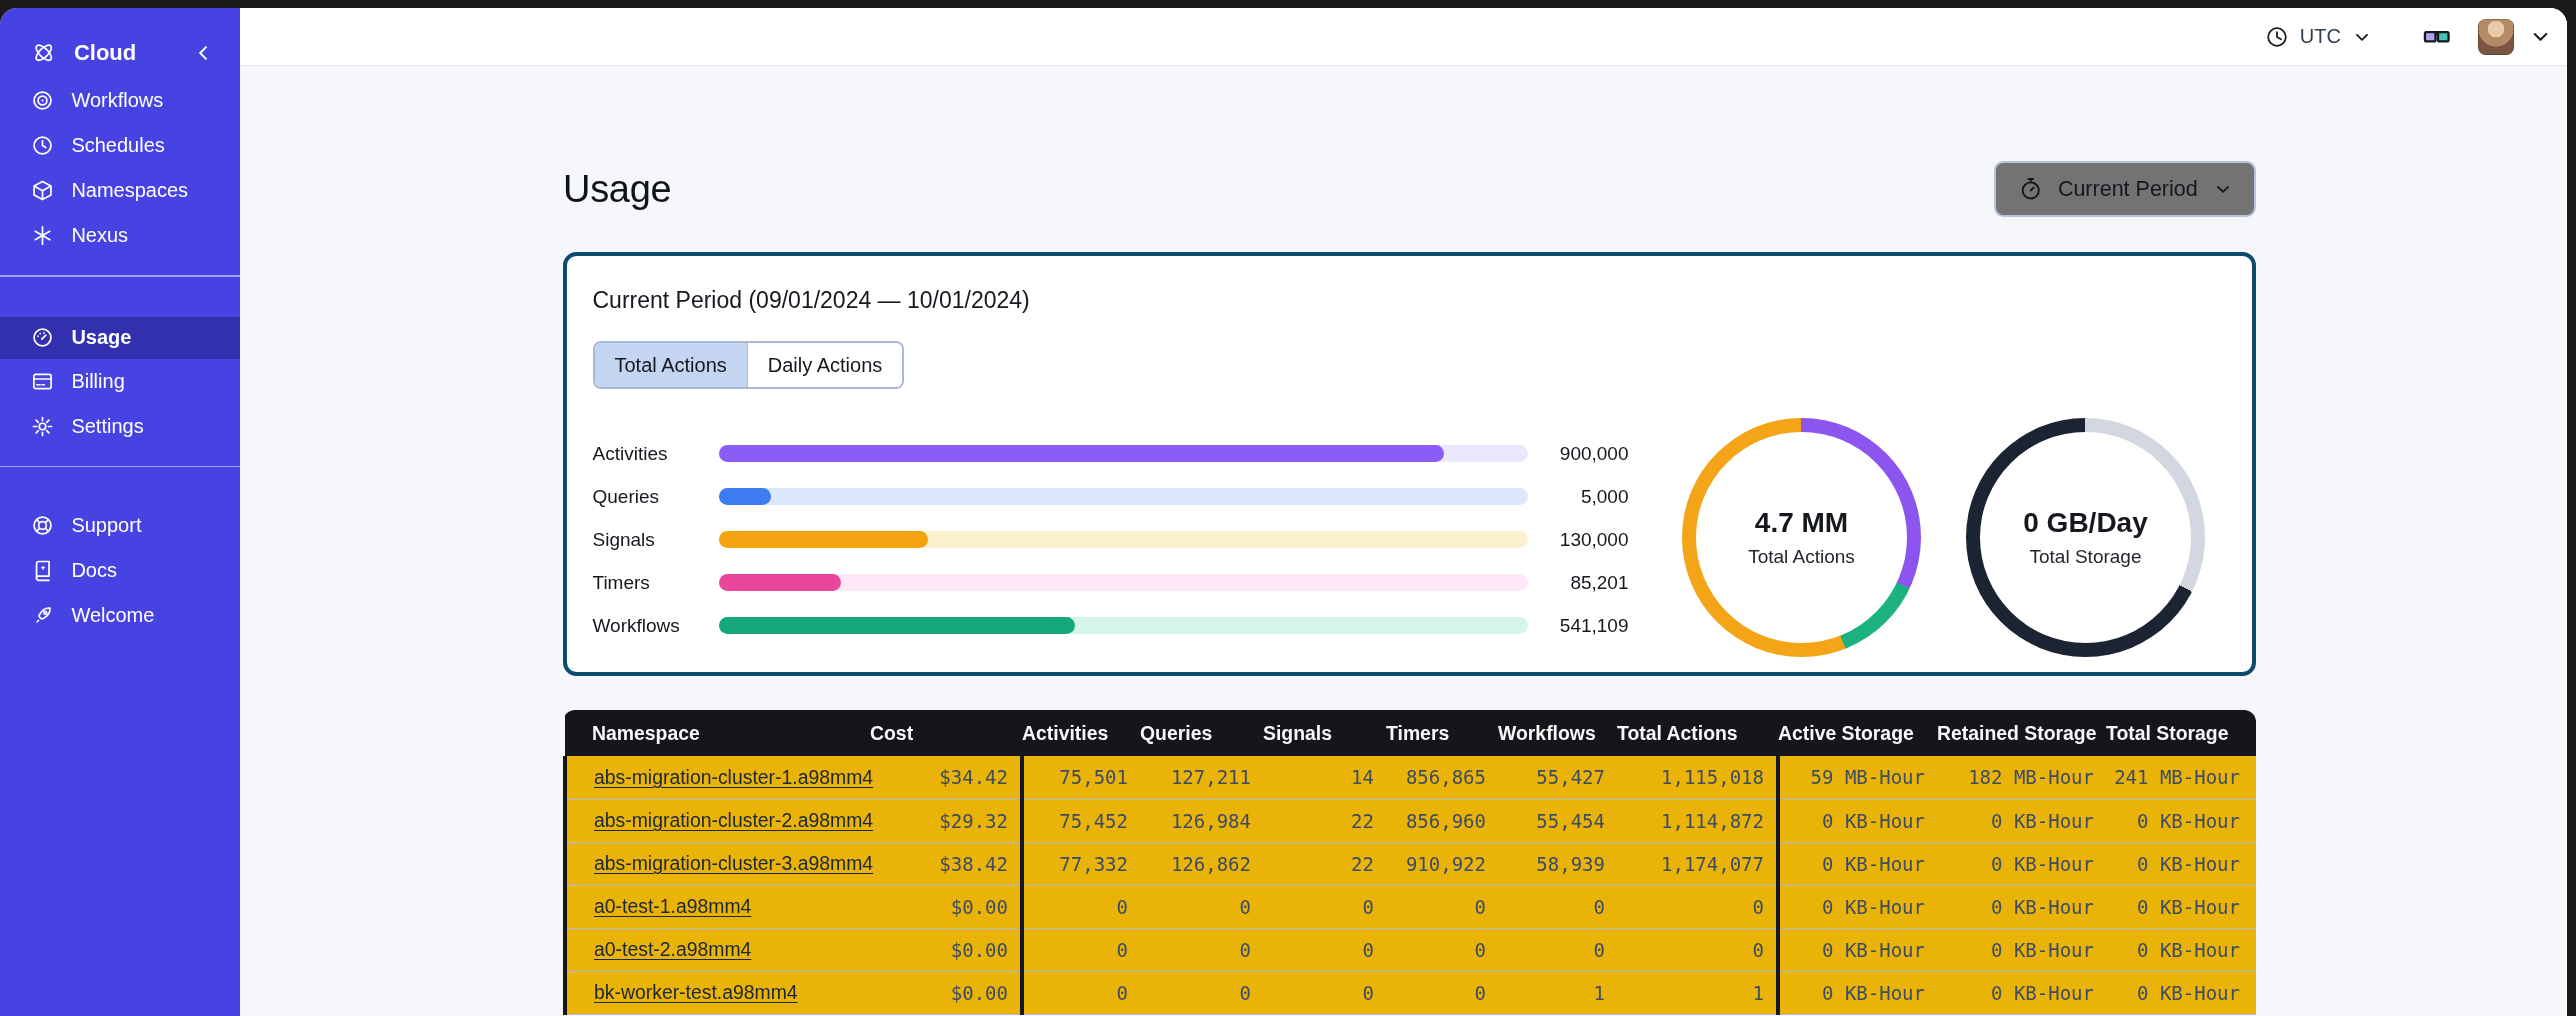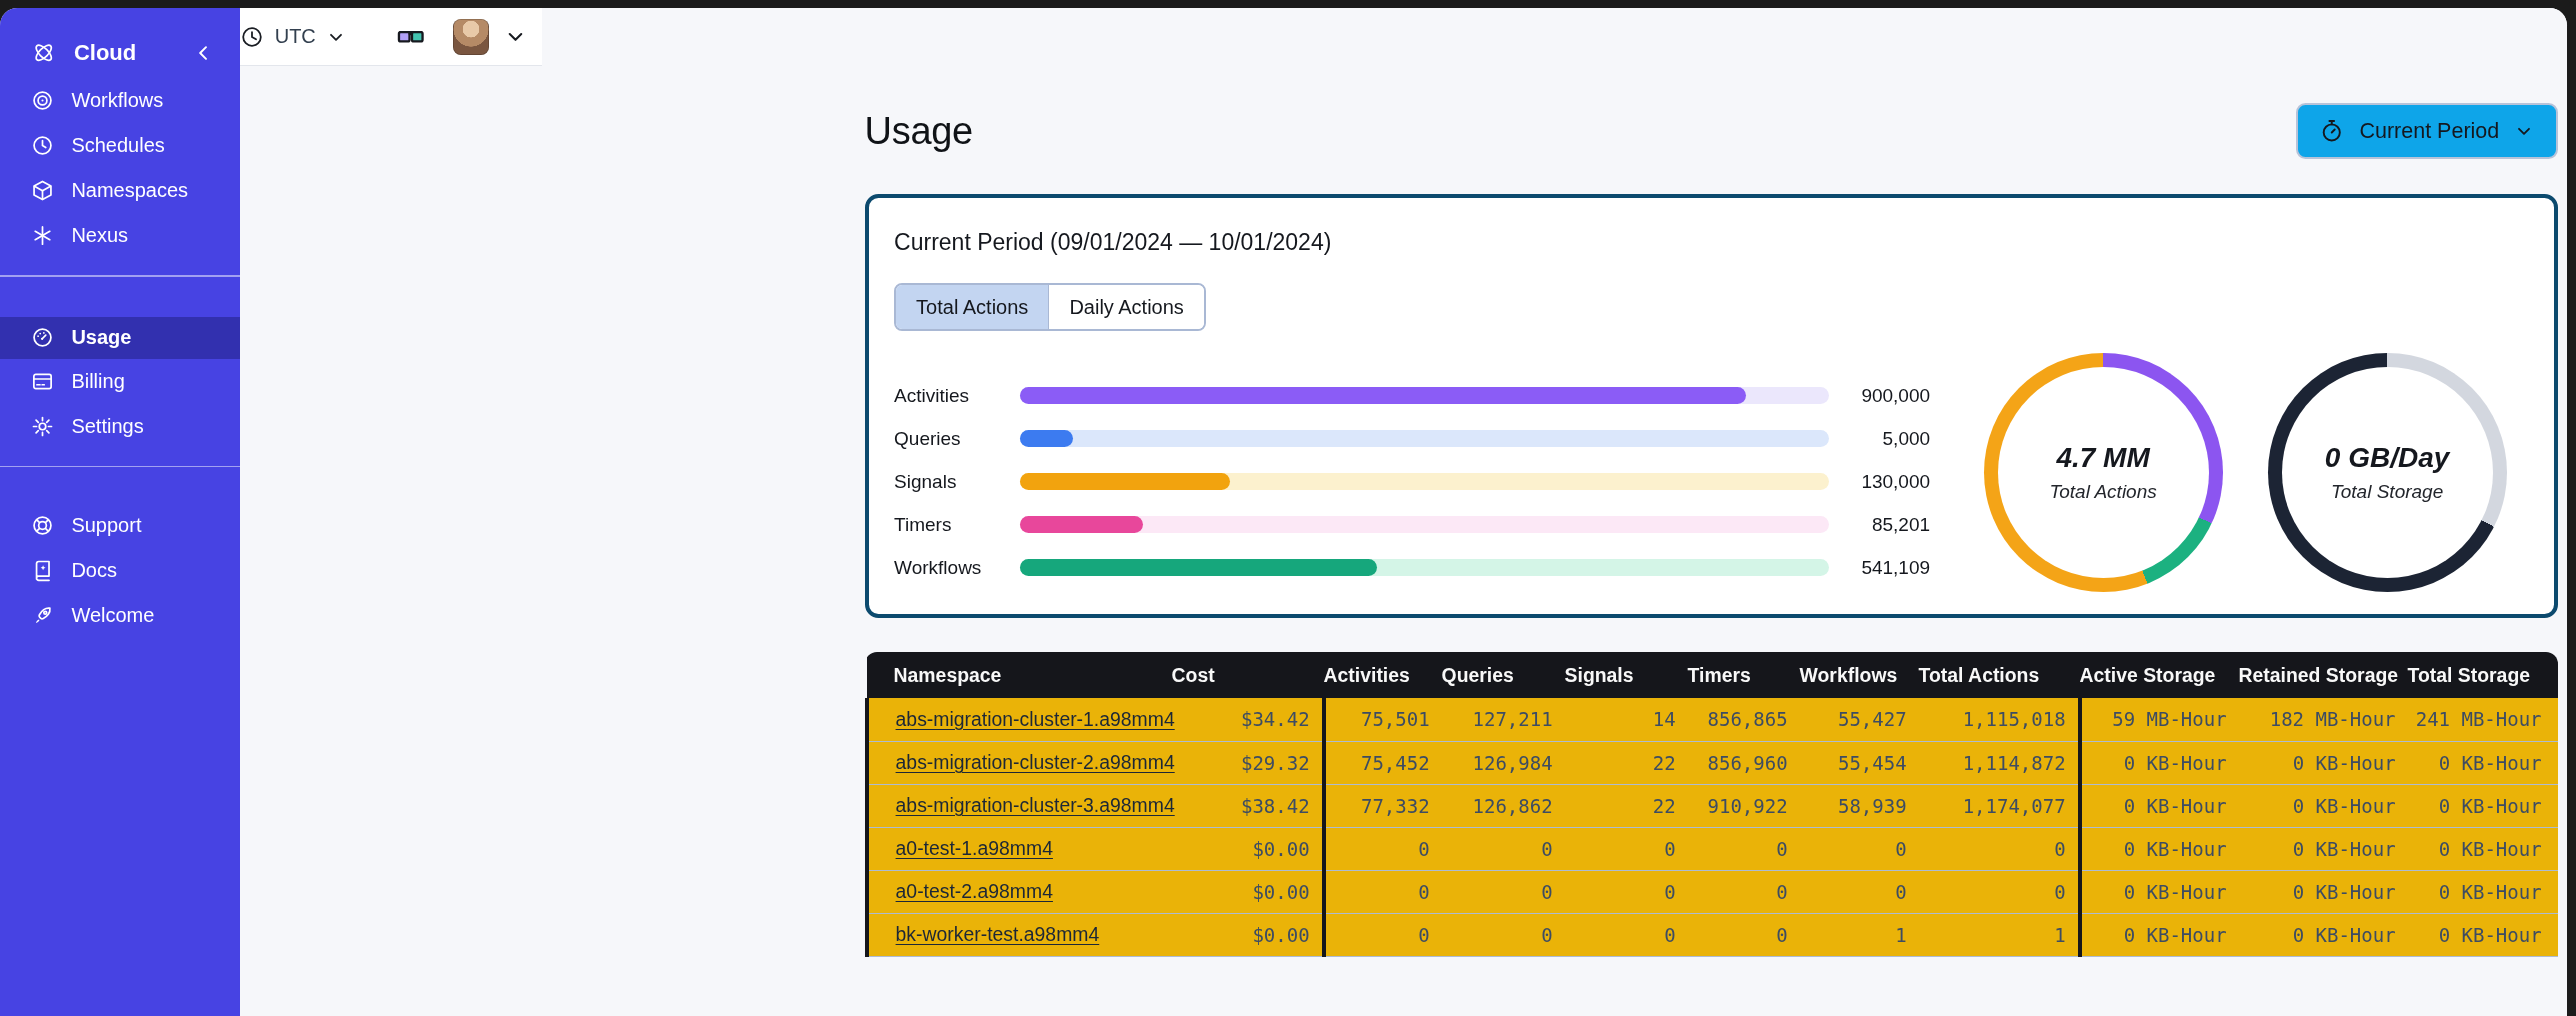--- a/index.html
+++ b/index.html
@@ -15,52 +15,52 @@
   .sb-collapse{position:absolute;right:25.5px;top:50%;transform:translateY(-50%);cursor:pointer;}
   .sb-item{display:flex;align-items:center;gap:17.4px;padding-left:31px;height:45px;font-size:20px;cursor:pointer;}
   .sb-item.active{background:rgba(5,8,66,0.32);height:42px;font-weight:600;}
   .sb-icon{width:23px;height:23px;flex:none;}
   .sb-head .sb-icon{width:25.5px;height:25.5px;}
   .sb-divider{height:1.3px;background:rgba(255,255,255,0.5);flex:none;}
   .dv1{margin:17.4px 0 40px 0;}
   .dv2{margin:17.4px 0 36px 0;}
 
   
-  .main{flex:1;display:flex;flex-direction:row;min-width:0;background:#F6F7FA;}
+  .main{flex:1;display:flex;flex-direction:column;min-width:0;background:#F6F7FA;}
   .topbar{height:57px;flex:none;background:#fff;border-bottom:1.3px solid #E3E6EC;display:flex;align-items:center;justify-content:flex-end;padding-right:14.8px;}
   .tz{display:flex;align-items:center;gap:10.7px;font-size:20px;color:#33404F;cursor:pointer;}
   .glasses-btn{margin-left:50px;cursor:pointer;}
   .avatar{margin-left:27px;width:36px;height:36px;border-radius:8px;flex:none;cursor:pointer;
           background:radial-gradient(circle at 50% 28%,#e8c9a8 0 26%,#b58a66 27% 55%,#7a5640 56% 100%);
           box-shadow:inset 0 0 0 0.7px rgba(0,0,0,.25);}
   .user-caret{margin-left:14.8px;cursor:pointer;}
 
   .content{flex:1;position:relative;}
   .inner{width:1693px;margin-left:323px;}
 
   .page-head{margin-top:95px;display:flex;align-items:center;justify-content:space-between;}
   .page-title{margin:0;font-size:38px;font-weight:500;color:#101317;letter-spacing:-0.3px;}
-  .period-btn{height:56px;box-sizing:border-box;border:2px solid #B7C3D9;border-radius:9.4px;background:#0ea5e9;display:flex;align-items:center;gap:14.8px;padding:0 21.5px;font-size:21.5px;color:#15181E;cursor:pointer;font-family:"Liberation Sans",sans-serif;}
+  .period-btn{height:56px;box-sizing:border-box;border:2px solid #B7C3D9;border-radius:9.4px;background:#737373;display:flex;align-items:center;gap:14.8px;padding:0 21.5px;font-size:21.5px;color:#15181E;cursor:pointer;font-family:"Liberation Sans",sans-serif;}
 
   
   .card{margin-top:35px;height:424px;box-sizing:border-box;background:#fff;border:4px solid #0c4a6e;border-radius:13.4px;padding:31px 0 0 25.5px;position:relative;}
   .card-title{margin:0;font-size:23px;font-weight:500;color:#15181E;}
   .tabs{margin-top:27px;display:inline-flex;border:2px solid #A9B8D4;border-radius:8px;overflow:hidden;}
   .tab{height:44px;display:flex;align-items:center;padding:0 20px;font-size:20px;background:#fff;color:#15181E;border:0;cursor:pointer;font-family:"Liberation Sans",sans-serif;}
   .tab + .tab{border-left:1.3px solid #A9B8D4;}
   .tab.active{background:#C3D5F1;}
 
   .bars{margin-top:43px;width:1036px;}
   .bar-row{display:flex;align-items:center;height:43px;}
   .bar-label{width:126px;font-size:19px;color:#15181E;}
   .bar-track{width:809px;height:17.4px;border-radius:8.7px;position:relative;flex:none;}
   .bar-fill{position:absolute;left:0;top:0;bottom:0;border-radius:8.7px;}
   .bar-value{flex:1;text-align:right;font-size:19px;color:#15181E;}
 
-  .donut{position:absolute;width:239px;height:239px;border-radius:50%;top:155px;font-style:italic;}
+  .donut{position:absolute;width:239px;height:239px;border-radius:50%;top:162px;}
   .donut-center{position:absolute;inset:14px;background:#fff;border-radius:50%;display:flex;flex-direction:column;align-items:center;justify-content:center;gap:6.7px;}
   .donut-1{left:1115px;}
   .donut-2{left:1399px;}
   .d-val{font-size:28px;font-weight:600;color:#15181E;}
   .d-sub{font-size:19px;color:#23262C;}
 
   
   .tbl-wrap{margin-top:34px;width:1693px;border-radius:12px 12px 0 0;overflow:hidden;}
   table{border-collapse:collapse;table-layout:fixed;width:1693px;}
   thead th{background:#15161B;color:#F8F8F8;font-size:19.4px;font-weight:600;height:46px;text-align:left;padding:0 12px 0 0;white-space:nowrap;}

